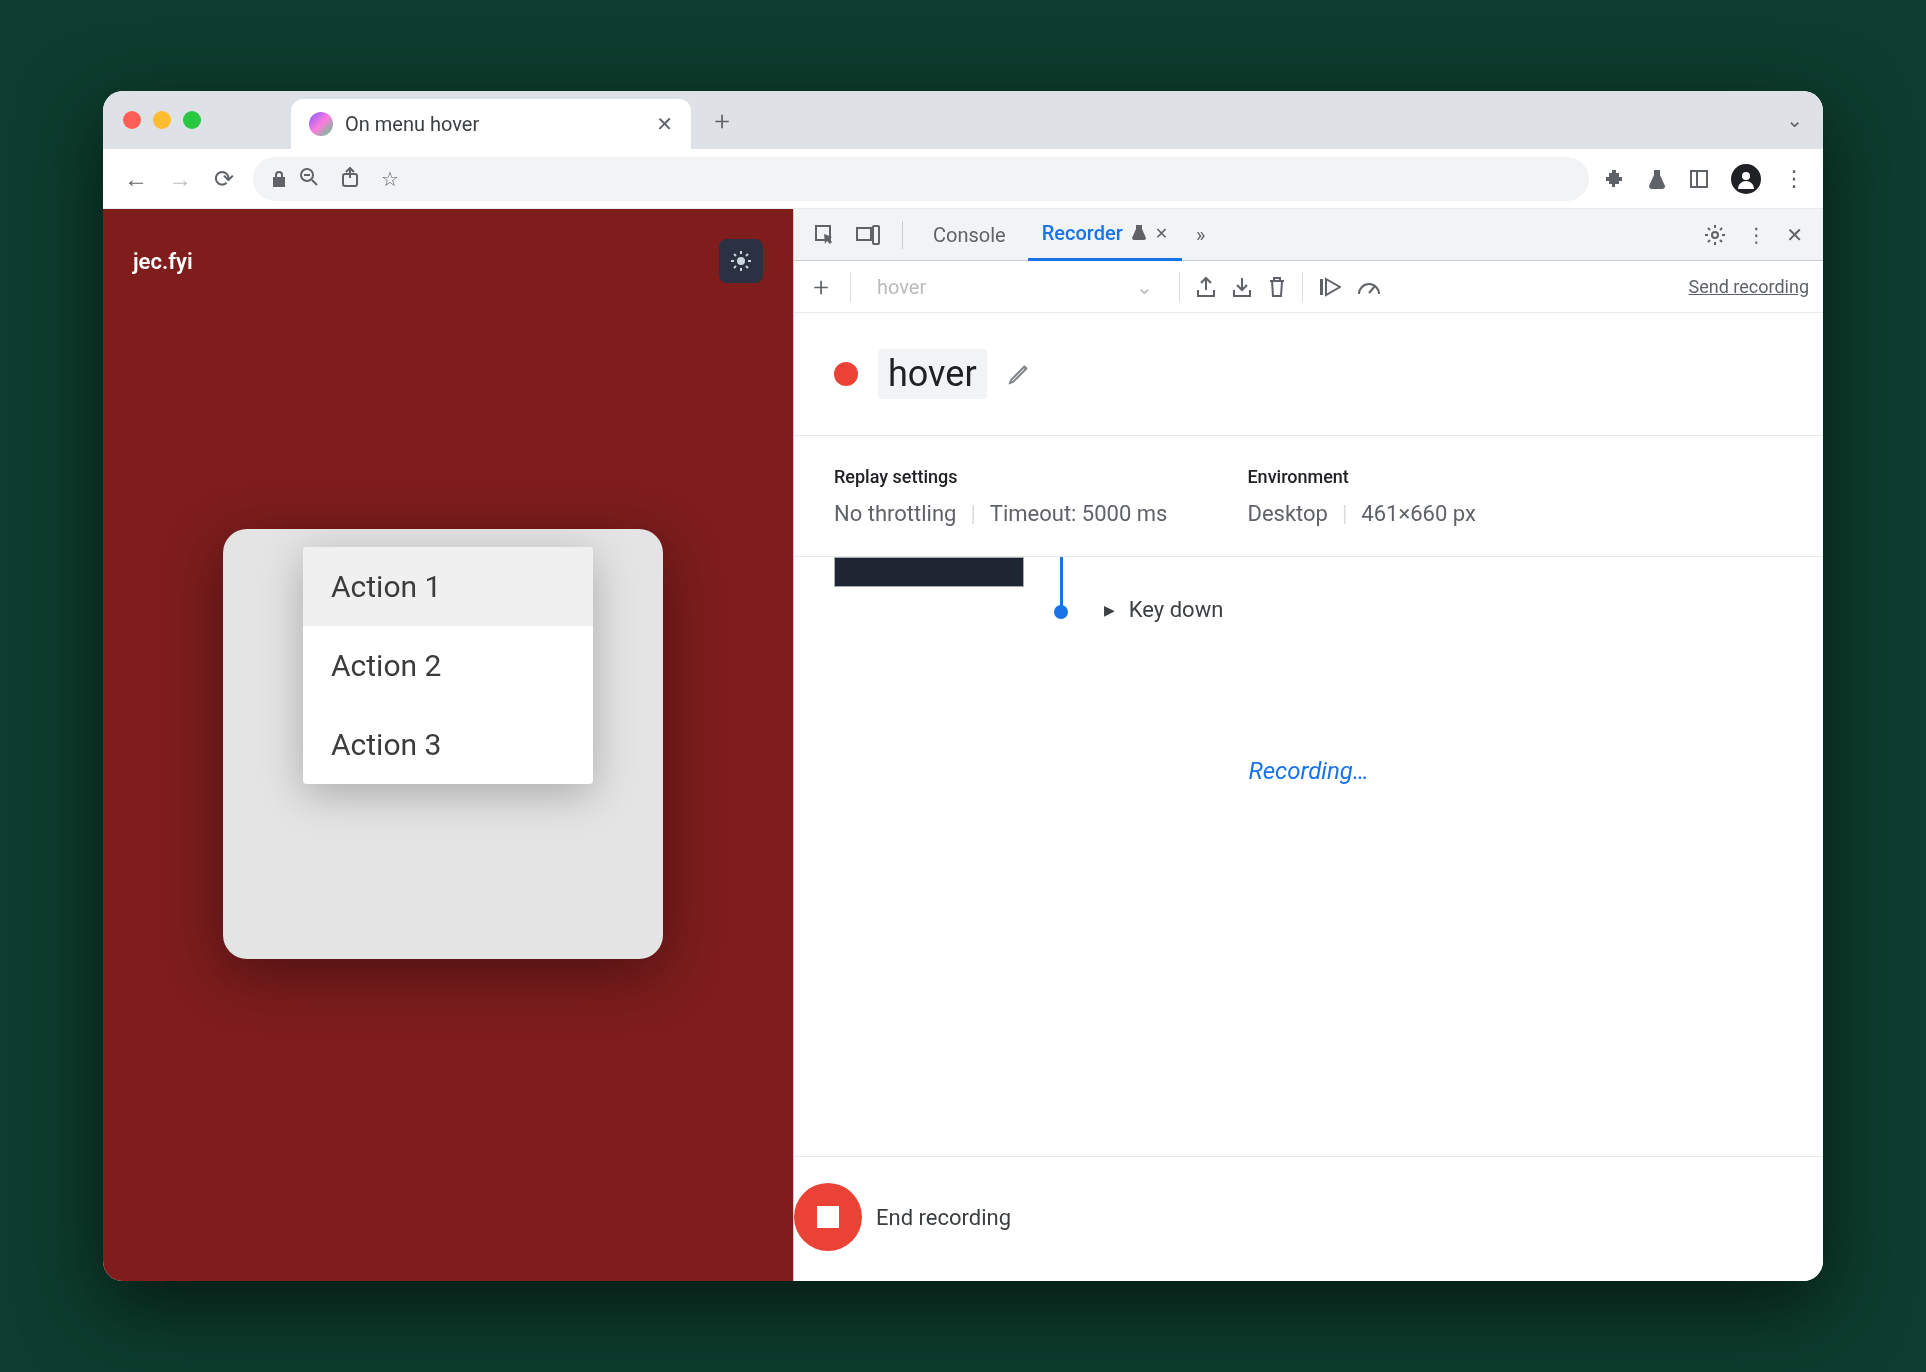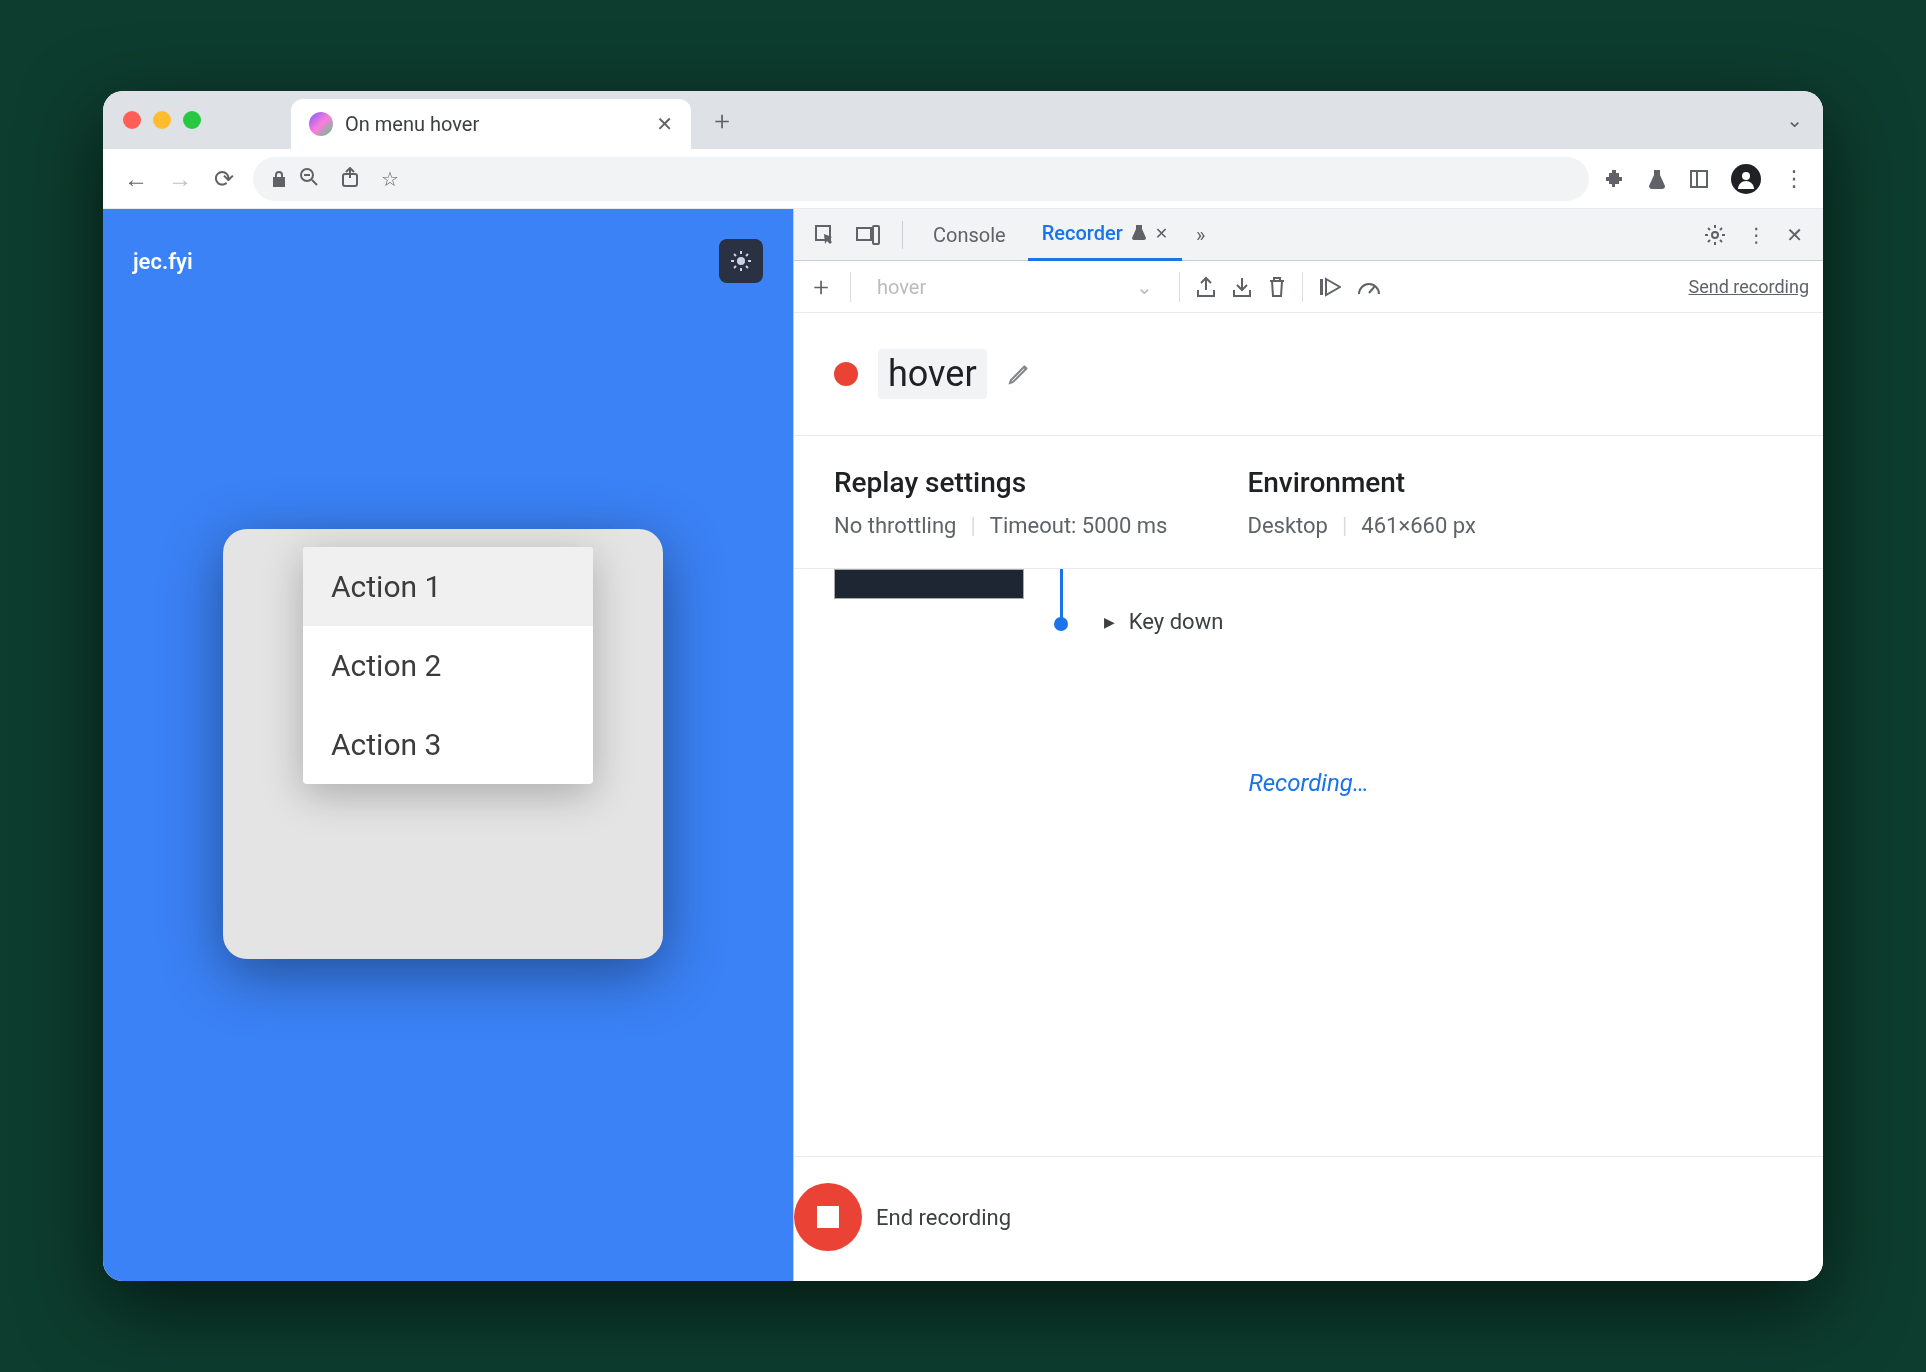--- a/index.html
+++ b/index.html
@@ -81,21 +81,21 @@
 .ext-icons { display: flex; gap: 22px; align-items: center; color: #5f6368; font-size: 22px; }
 .avatar { width: 30px; height: 30px; border-radius: 50%; background: #202124; display:flex;align-items:center;justify-content:center;color:#fff;font-size:16px; }
 
 .content {
   flex: 1;
   display: flex;
   min-height: 0;
 }
 .page {
   width: 690px;
-  background: #3b82f6;
+  background: #7f1d1d;
   color: #fff;
   position: relative;
   padding: 30px;
 }
 .page-header { display: flex; justify-content: space-between; align-items: center; }
 .page-title { font-size: 22px; font-weight: 600; }
 .theme-btn { width: 44px; height: 44px; background: #2a3142; border-radius: 8px; display:flex;align-items:center;justify-content:center;color:#cbd5e0;font-size:20px;cursor:pointer; }
 .card {
   position: absolute;
   top: 320px;
@@ -175,21 +175,21 @@
 .rec-dot { width: 24px; height: 24px; border-radius: 50%; background: #ea4335; }
 .rec-name { font-size: 36px; color: #202124; background:#f1f3f4; padding: 4px 10px; border-radius:4px; }
 .pencil { color:#80868b; font-size:26px; cursor:pointer; }
 
 .dt-settings {
   padding: 30px 40px;
   border-bottom: 1px solid #e8eaed;
   display: flex;
   gap: 80px;
 }
-.sett-col h3 { font-size: 28px; color: #202124; font-weight: 500; margin-bottom: 14px; }
+.sett-col h3 { font-size: 18px; color: #202124; font-weight: 500; margin-bottom: 14px; }
 .sett-row { font-size: 22px; color: #5f6368; display:flex;align-items:center;gap:14px; }
 .sett-row .sep3 { color: #dadce0; }
 
 .dt-steps {
   flex: 1;
   padding: 0 40px;
   position: relative;
 }
 .step-thumb { position:absolute; top: 0; left: 40px; width: 190px; height: 30px; background: #1e2533; border:1px solid #aaa; }
 .step-line { position:absolute; top: 0; left: 266px; width: 3px; height: 50px; background: #1a73e8; }

